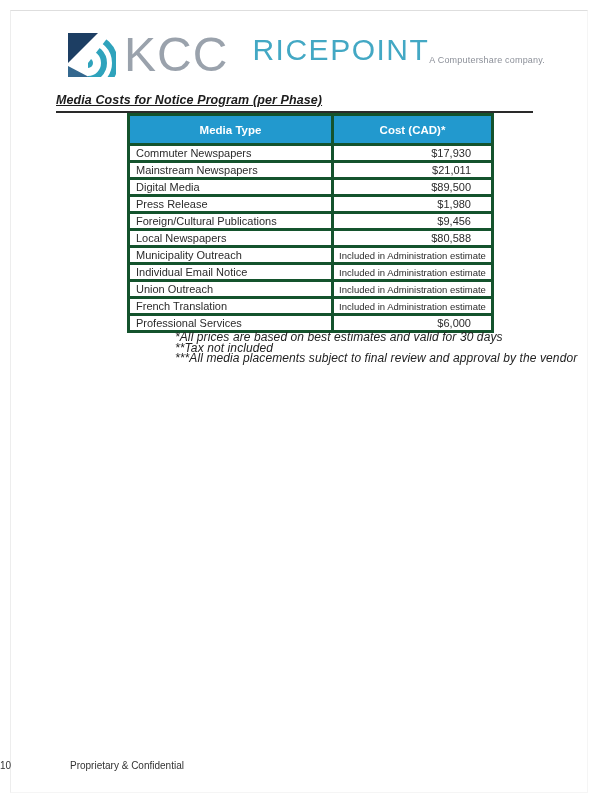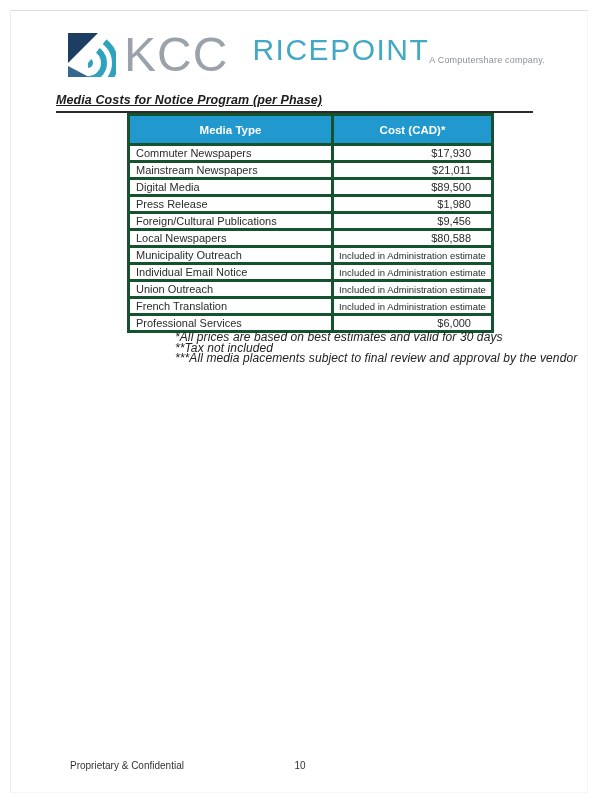--- a/index.html
+++ b/index.html
@@ -147,21 +147,20 @@
   .footer-confidential {
     position: absolute;
     left: 70px;
     font-size: 10px;
     color: #333333;
   }
   .footer-page {
     position: absolute;
     left: 0;
     right: 16px;
-    text-align: center;
     font-size: 10px;
     color: #333333;
   }
 </style>
 </head>
 <body>
 
 <div class="page">
   <div class="scan-edge"></div>
 

